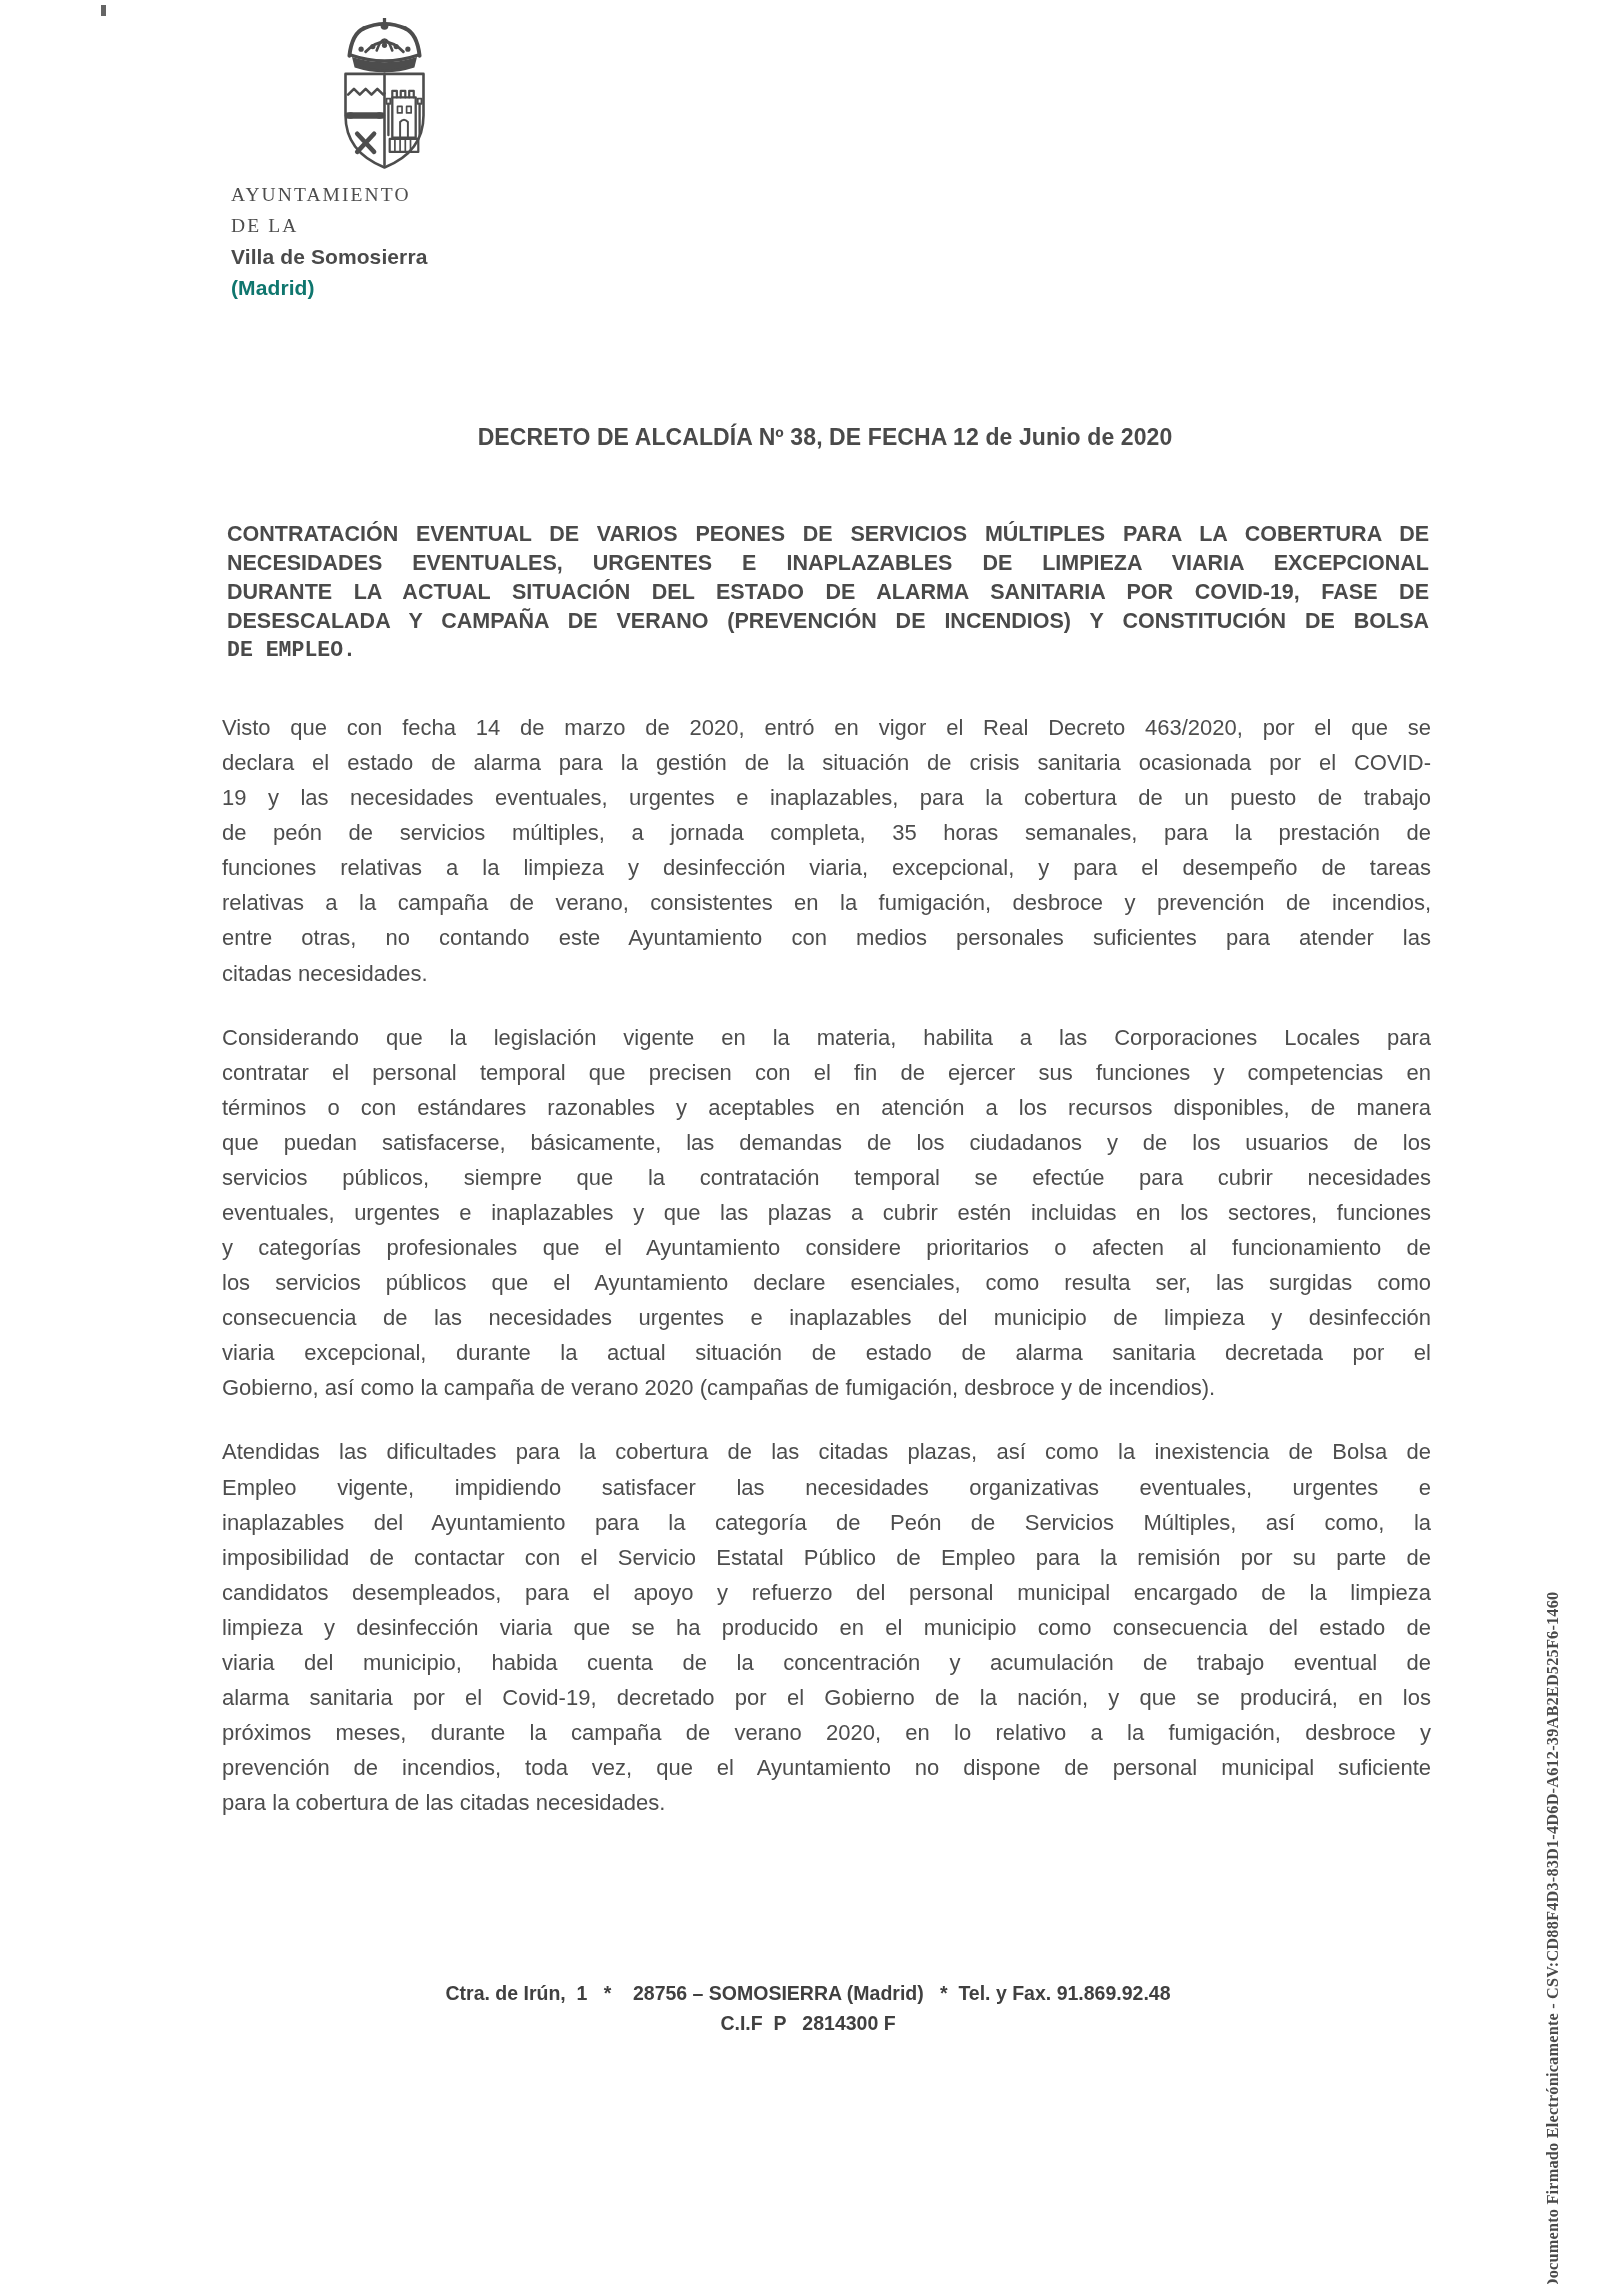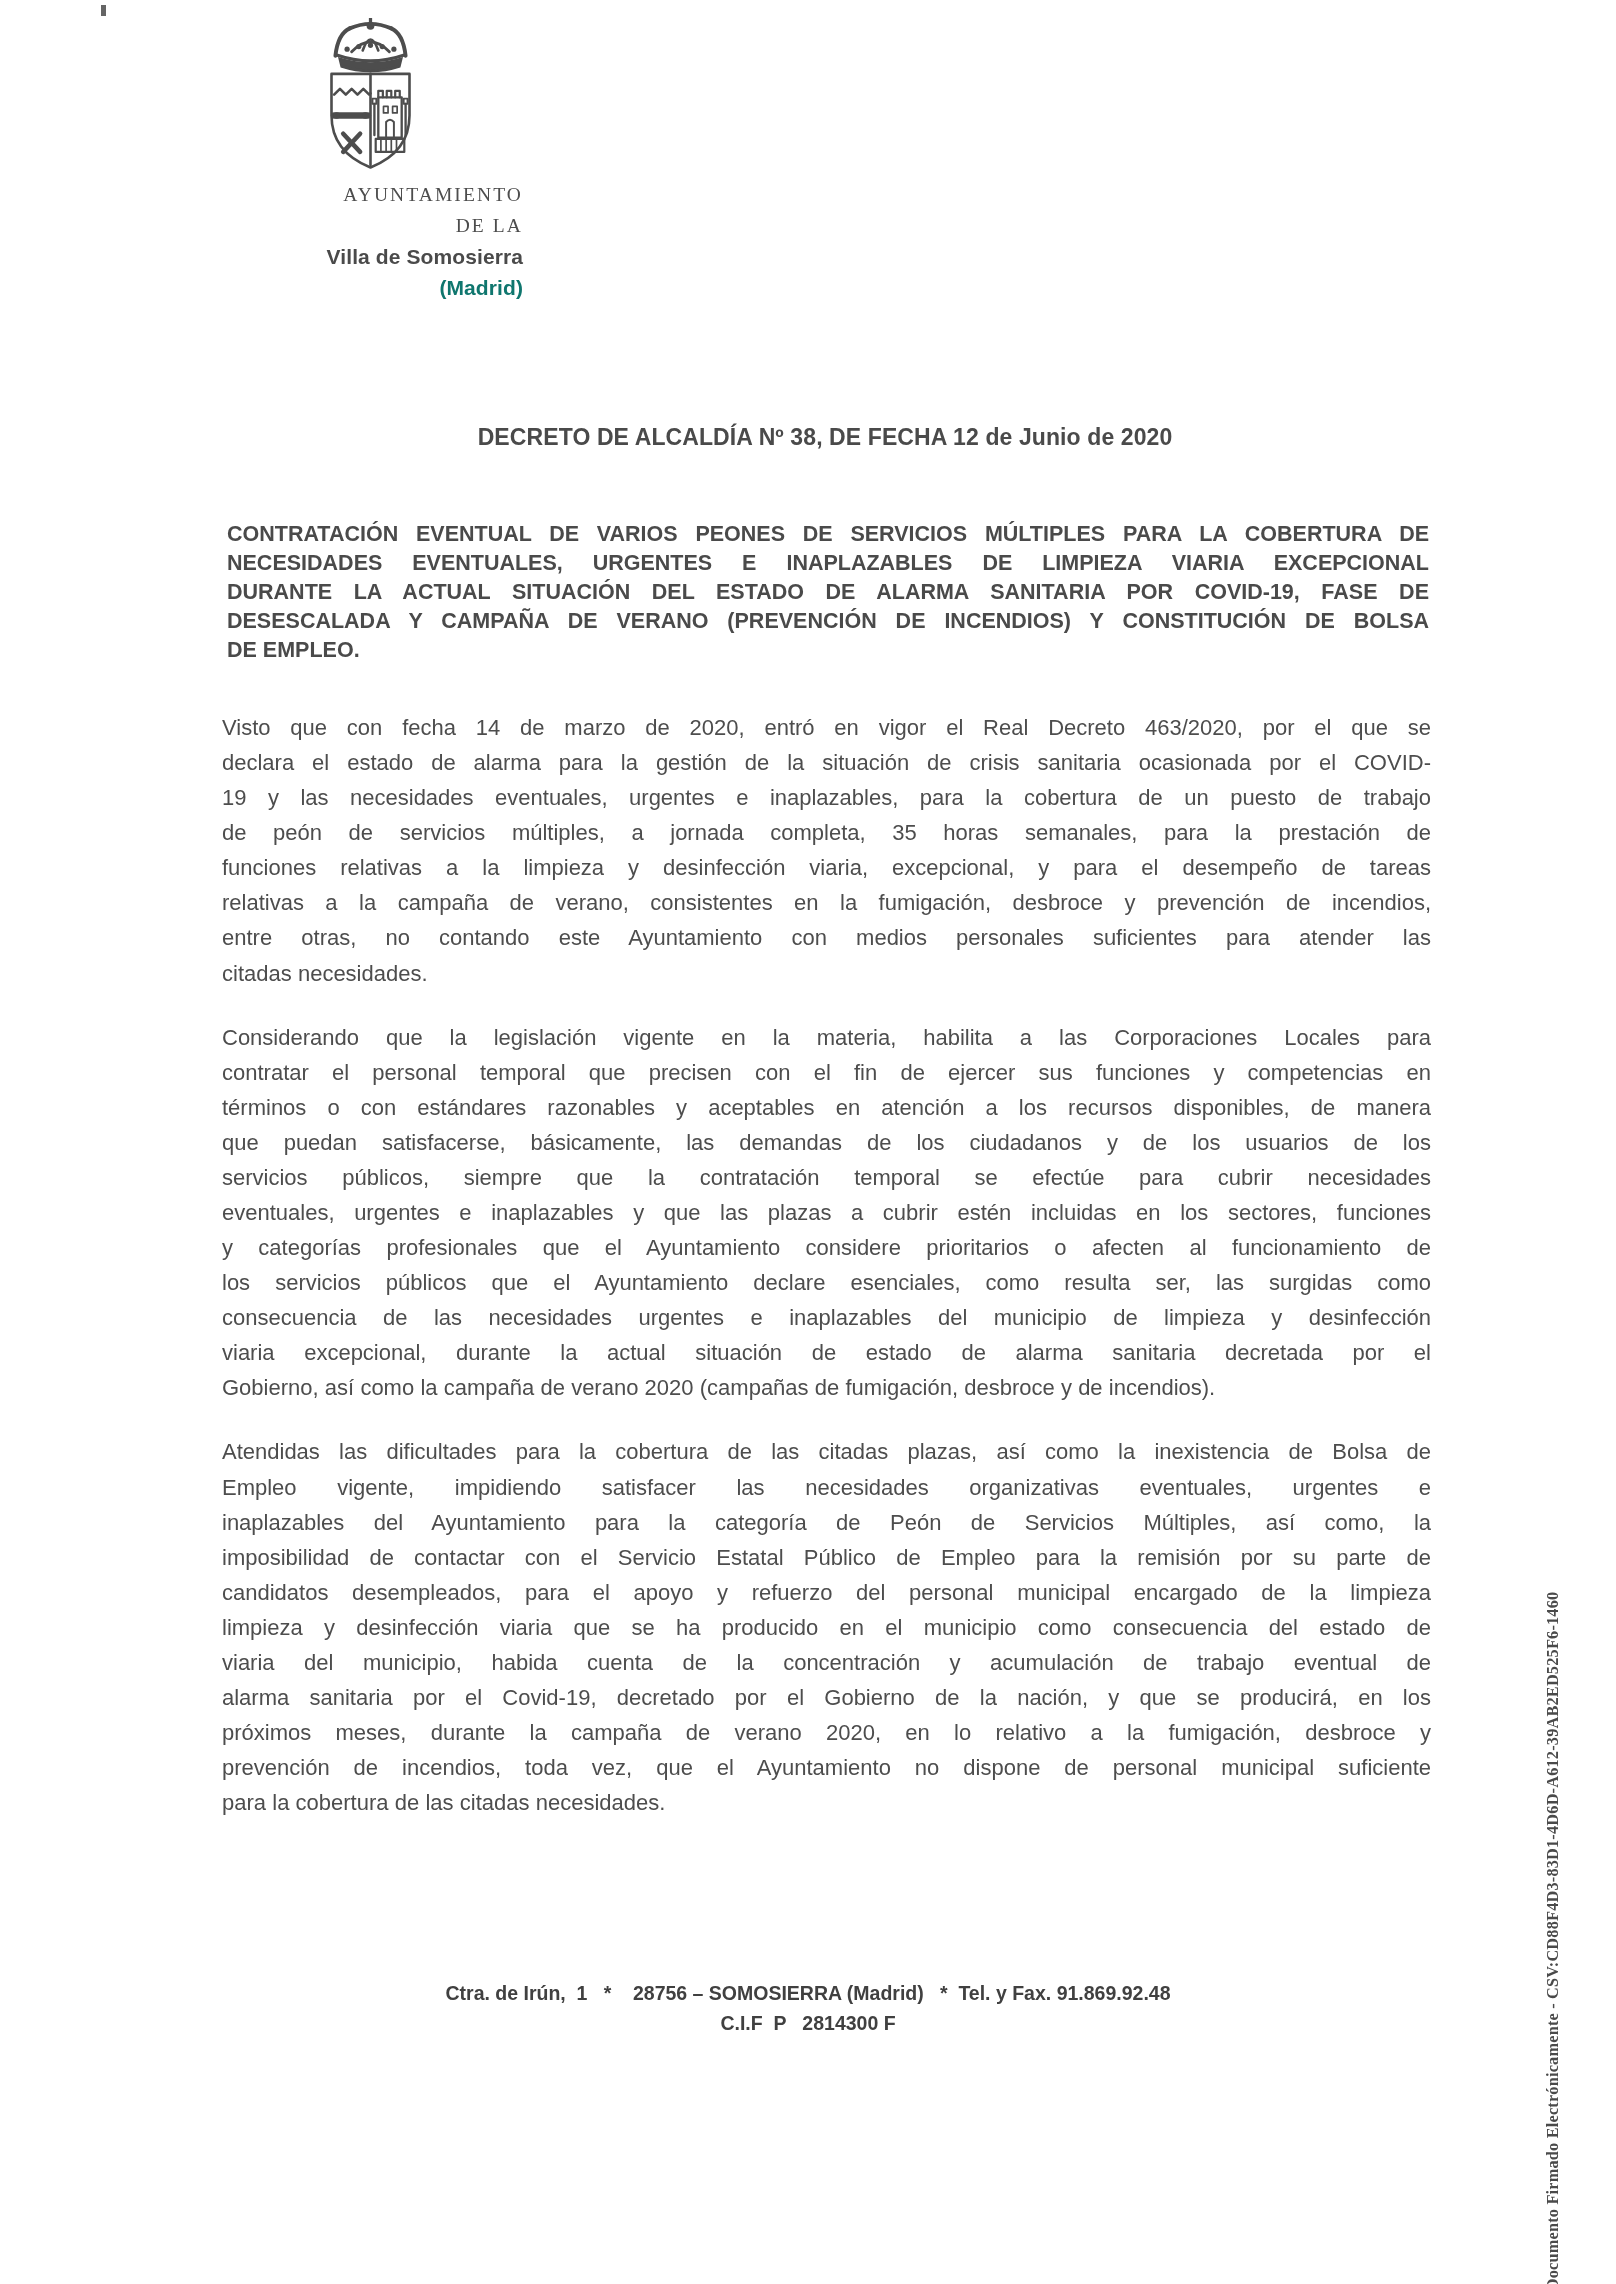--- a/index.html
+++ b/index.html
@@ -26,24 +26,24 @@
     top: 5.2px;
     width: 5.2px;
     height: 11px;
     background: #4a4a4a;
     opacity: 0.85;
   }
 
   
   .letterhead {
     position: absolute;
-    left: 217px;
+    left: 231px;
     top: 18px;
     width: 306px;
-    text-align: right;
+    text-align: left;
   }
 
   .crest {
     display: block;
     margin: 0 auto;
     width: 99px;
     height: 156px;
   }
 
   .lh-line1,
@@ -107,20 +107,21 @@
     hyphens: none;
   }
   .subject > span { display: block; }
   .subject .just {
     text-align: justify;
     text-align-last: justify;
   }
   .subject .last {
     text-align: center;
     text-align-last: left;
+    font-family: Liberation Mono, monospace;
   }
 
   
   .body-block {
     position: absolute;
     left: 222px;
     top: 710px;
     width: 1209px;
   }
 

